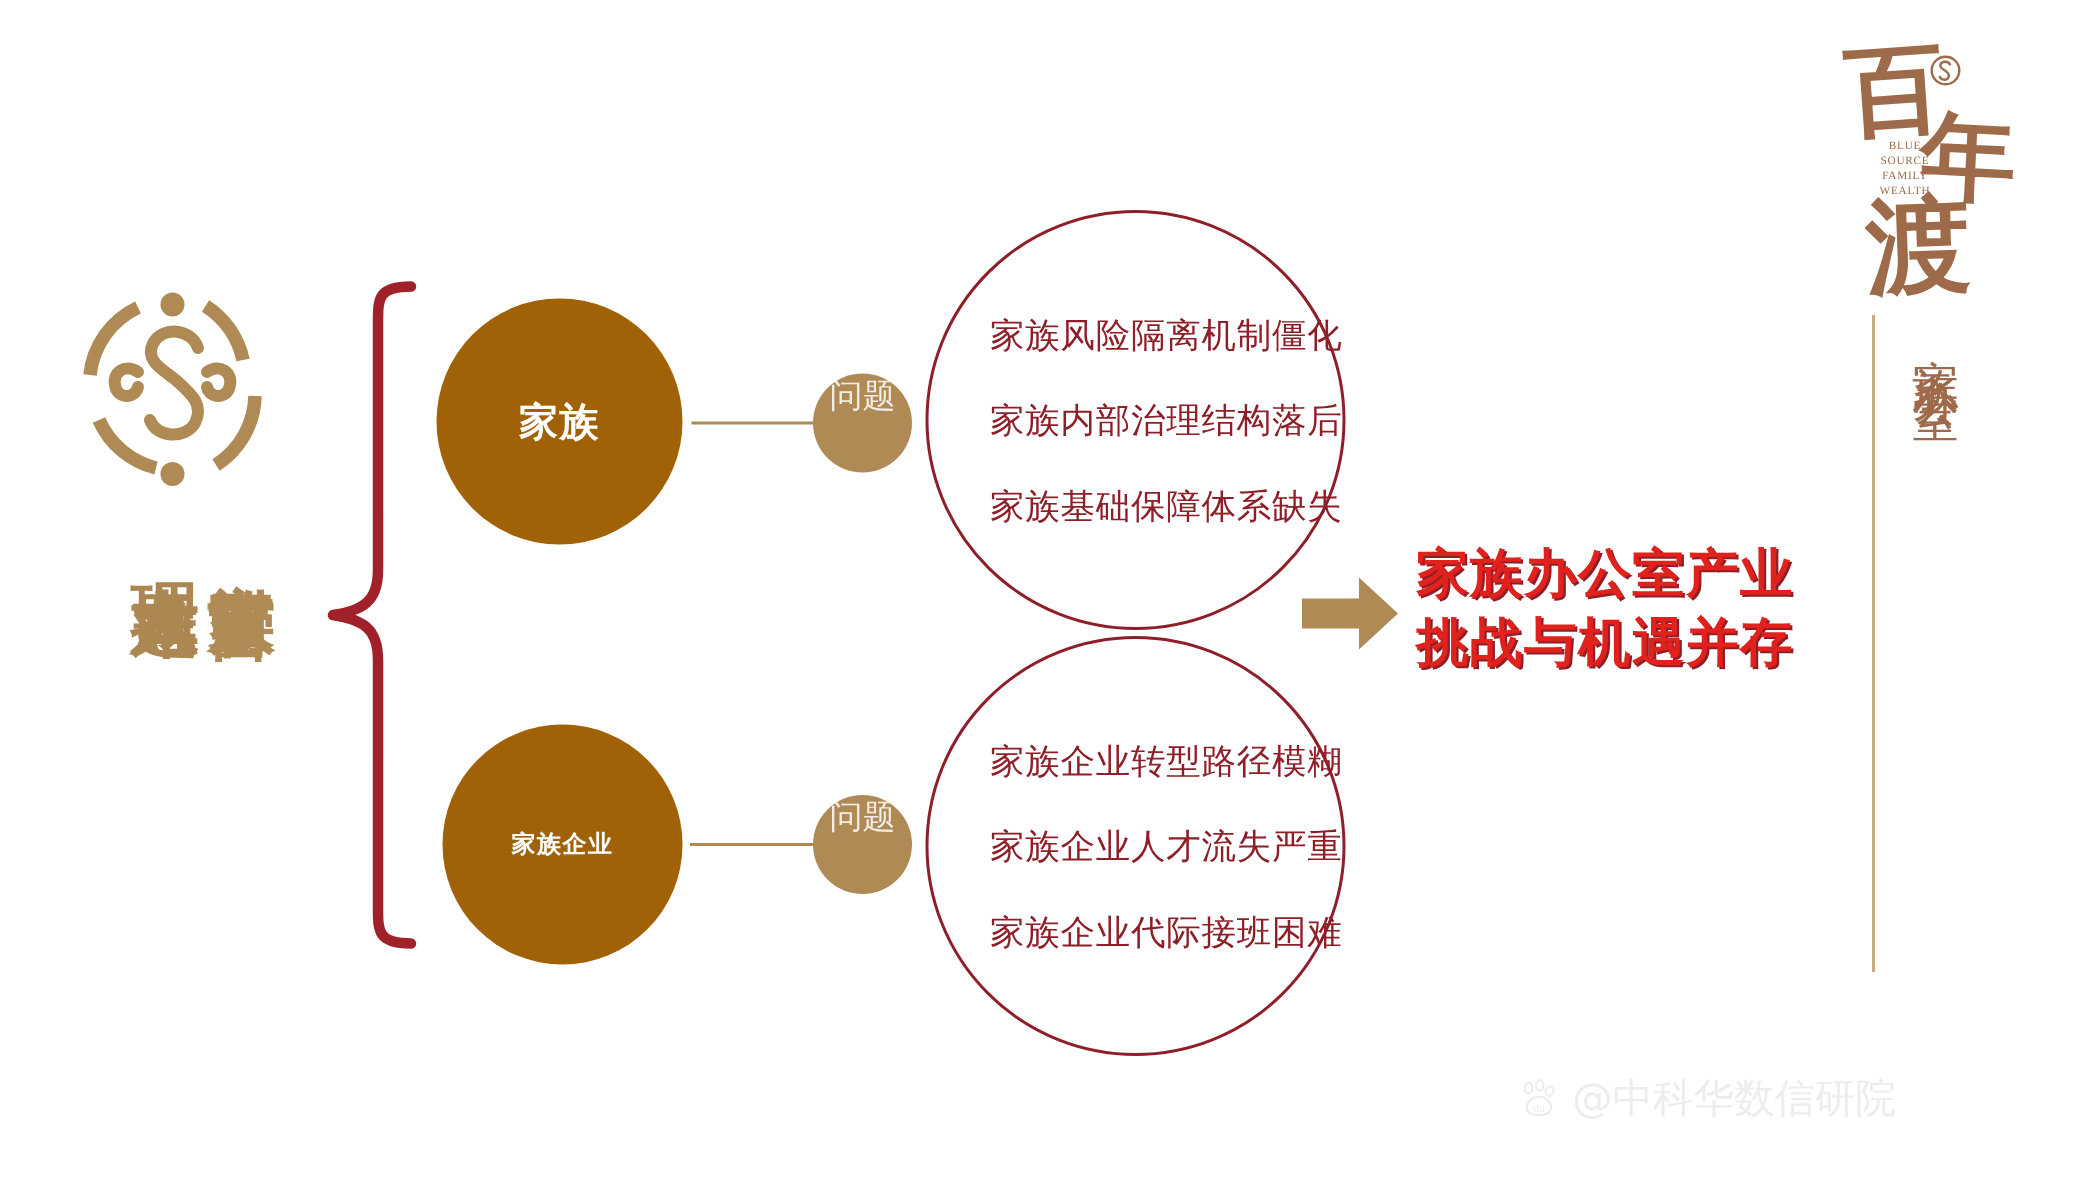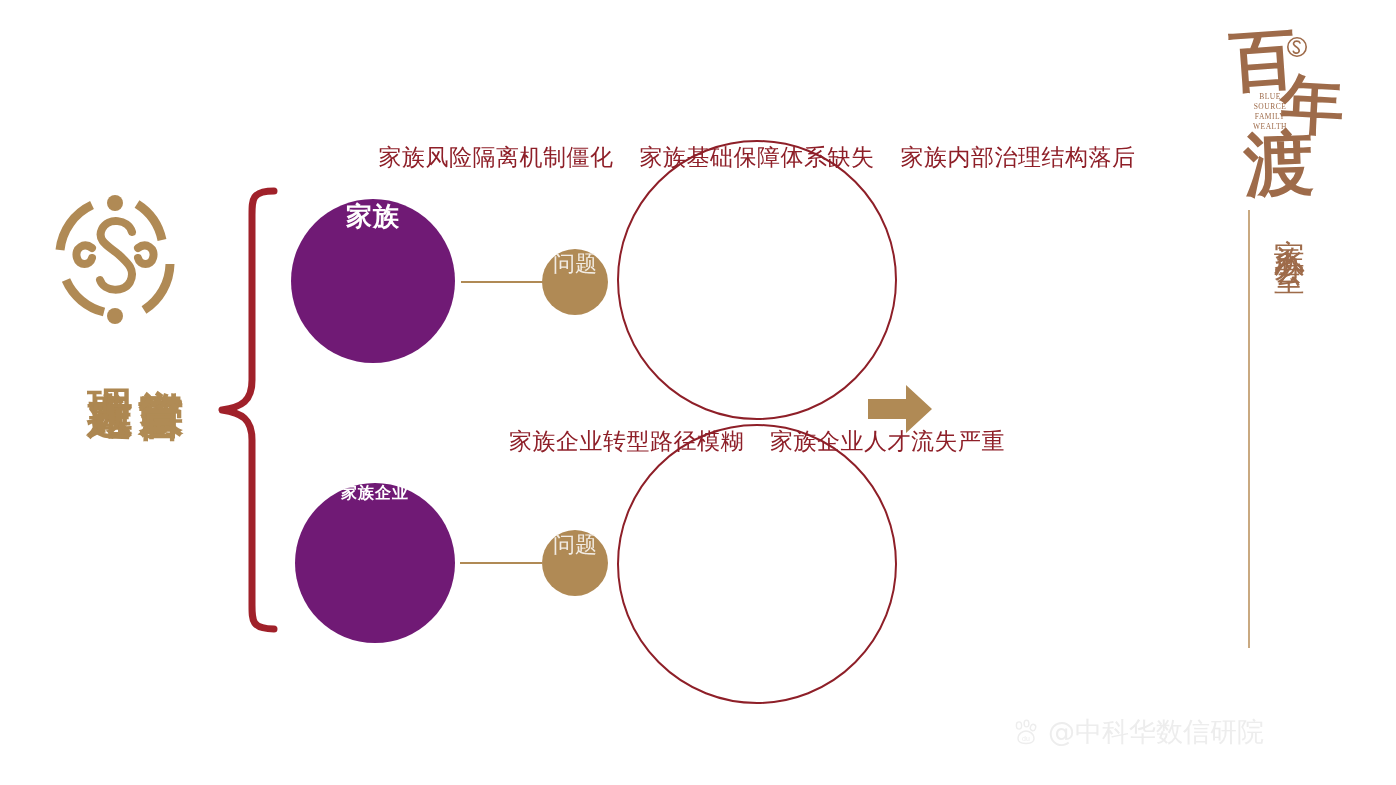--- a/index.html
+++ b/index.html
@@ -57,22 +57,23 @@
     left: 212px;
     top: 185px;
     width: 70px;
     height: 450px;
   }
 
   
   .gcircle {
     position: absolute;
     border-radius: 50%;
-    background: #701a75;
-    display: flex;
+    background: #a16207;
+    display: flex;
+    align-items: center;
     justify-content: center;
     color: #ffffff;
     font-weight: bold;
     font-family: "DejaVu Sans", "Liberation Sans", sans-serif;
     letter-spacing: 1px;
   }
   .gcircle.top {
     left: 291px;
     top: 199px;
     width: 164px;
@@ -114,21 +115,22 @@
 
   
   .ocircle {
     position: absolute;
     width: 280px;
     height: 280px;
     border-radius: 50%;
     border: 2px solid #8E1F28;
     box-sizing: border-box;
     display: flex;
-    align-items: flex-start;
+    flex-direction: column;
+    align-items: flex-end;
     justify-content: center;
     gap: 26px;
   }
   .ocircle.top { left: 617px; top: 140px; }
   .ocircle.bottom { left: 617px; top: 424px; }
   .oline {
     color: #8E1F28;
     font-size: 23px;
     white-space: nowrap;
     font-family: "DejaVu Sans", "Liberation Sans", sans-serif;
@@ -270,42 +272,47 @@
 
   <div class="gcircle top">
     <span>家族</span>
   </div>
   <div class="connector top"></div>
   <div class="scircle top">
     <span>问题</span>
   </div>
   <div class="ocircle top">
     <div class="oline">家族风险隔离机制僵化</div>
+    <div class="oline">家族内部治理结构落后</div>
     <div class="oline">家族基础保障体系缺失</div>
-    <div class="oline">家族内部治理结构落后</div>
   </div>
 
   <div class="gcircle bottom">
     <span>家族企业</span>
   </div>
   <div class="connector bottom"></div>
   <div class="scircle bottom">
     <span>问题</span>
   </div>
   <div class="ocircle bottom">
     <div class="oline">家族企业转型路径模糊</div>
     <div class="oline">家族企业人才流失严重</div>
+    <div class="oline">家族企业代际接班困难</div>
   </div>
 
   <div class="arrow">
     <svg viewBox="0 0 64 52" width="64" height="52" xmlns="http://www.w3.org/2000/svg">
       <path d="M 0,16 L 38,16 L 38,2 L 64,26 L 38,50 L 38,36 L 0,36 Z" fill="#B08A55"></path>
     </svg>
   </div>
 
+  <div class="headline">
+    <div>家族办公室产业</div>
+    <div>挑战与机遇并存</div>
+  </div>
 
   <div class="logo-wrap">
     <div class="logo-cn c1">百</div>
     <div class="logo-cn c2">年</div>
     <div class="logo-cn c3">渡</div>
     <div class="logo-mark">
       <svg viewBox="0 0 22 22" width="22" height="22" xmlns="http://www.w3.org/2000/svg">
         <circle cx="11" cy="11" r="9.2" fill="none" stroke="#9E6B4A" stroke-width="1.6"></circle>
         <path d="M 14,7 C 13,4.6 8.5,4.5 7.6,7 C 6.8,9.4 10,10.4 11.6,11.8 C 13.2,13.2 14,14.5 12.6,16.2 C 11.2,17.8 7.8,17.3 7.3,15.2" fill="none" stroke="#9E6B4A" stroke-width="1.6" stroke-linecap="round"></path>
       </svg>

